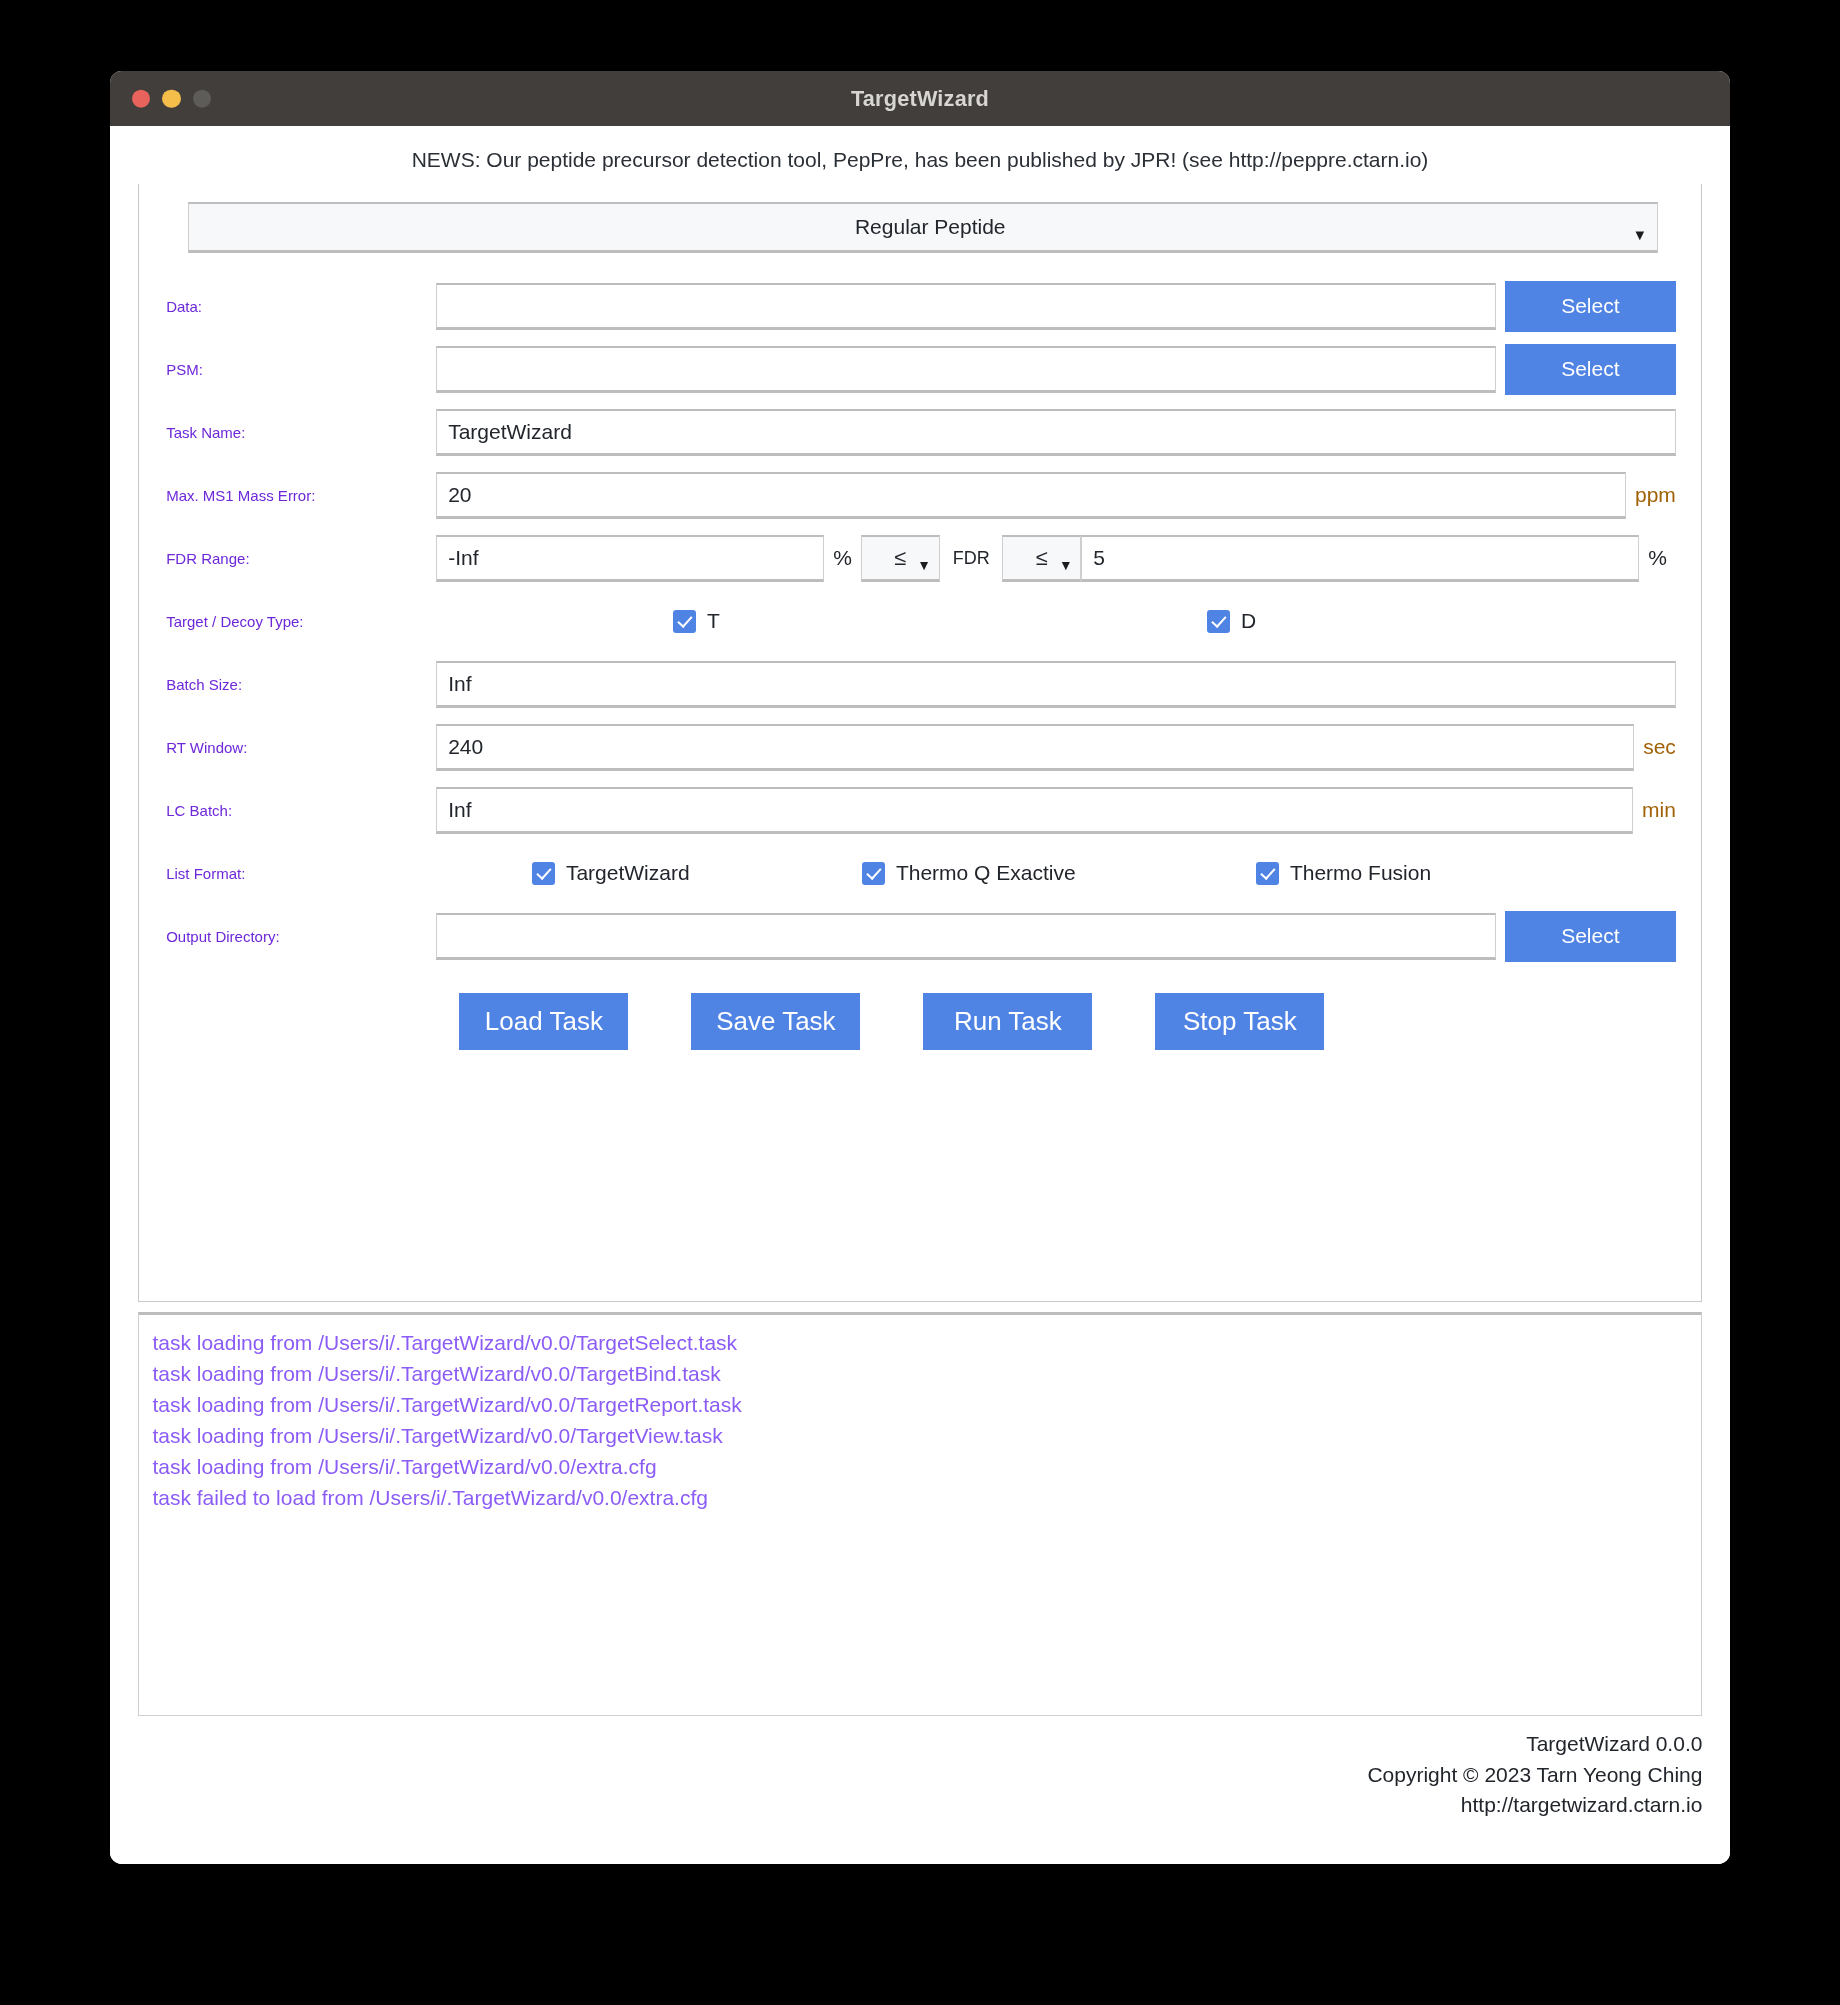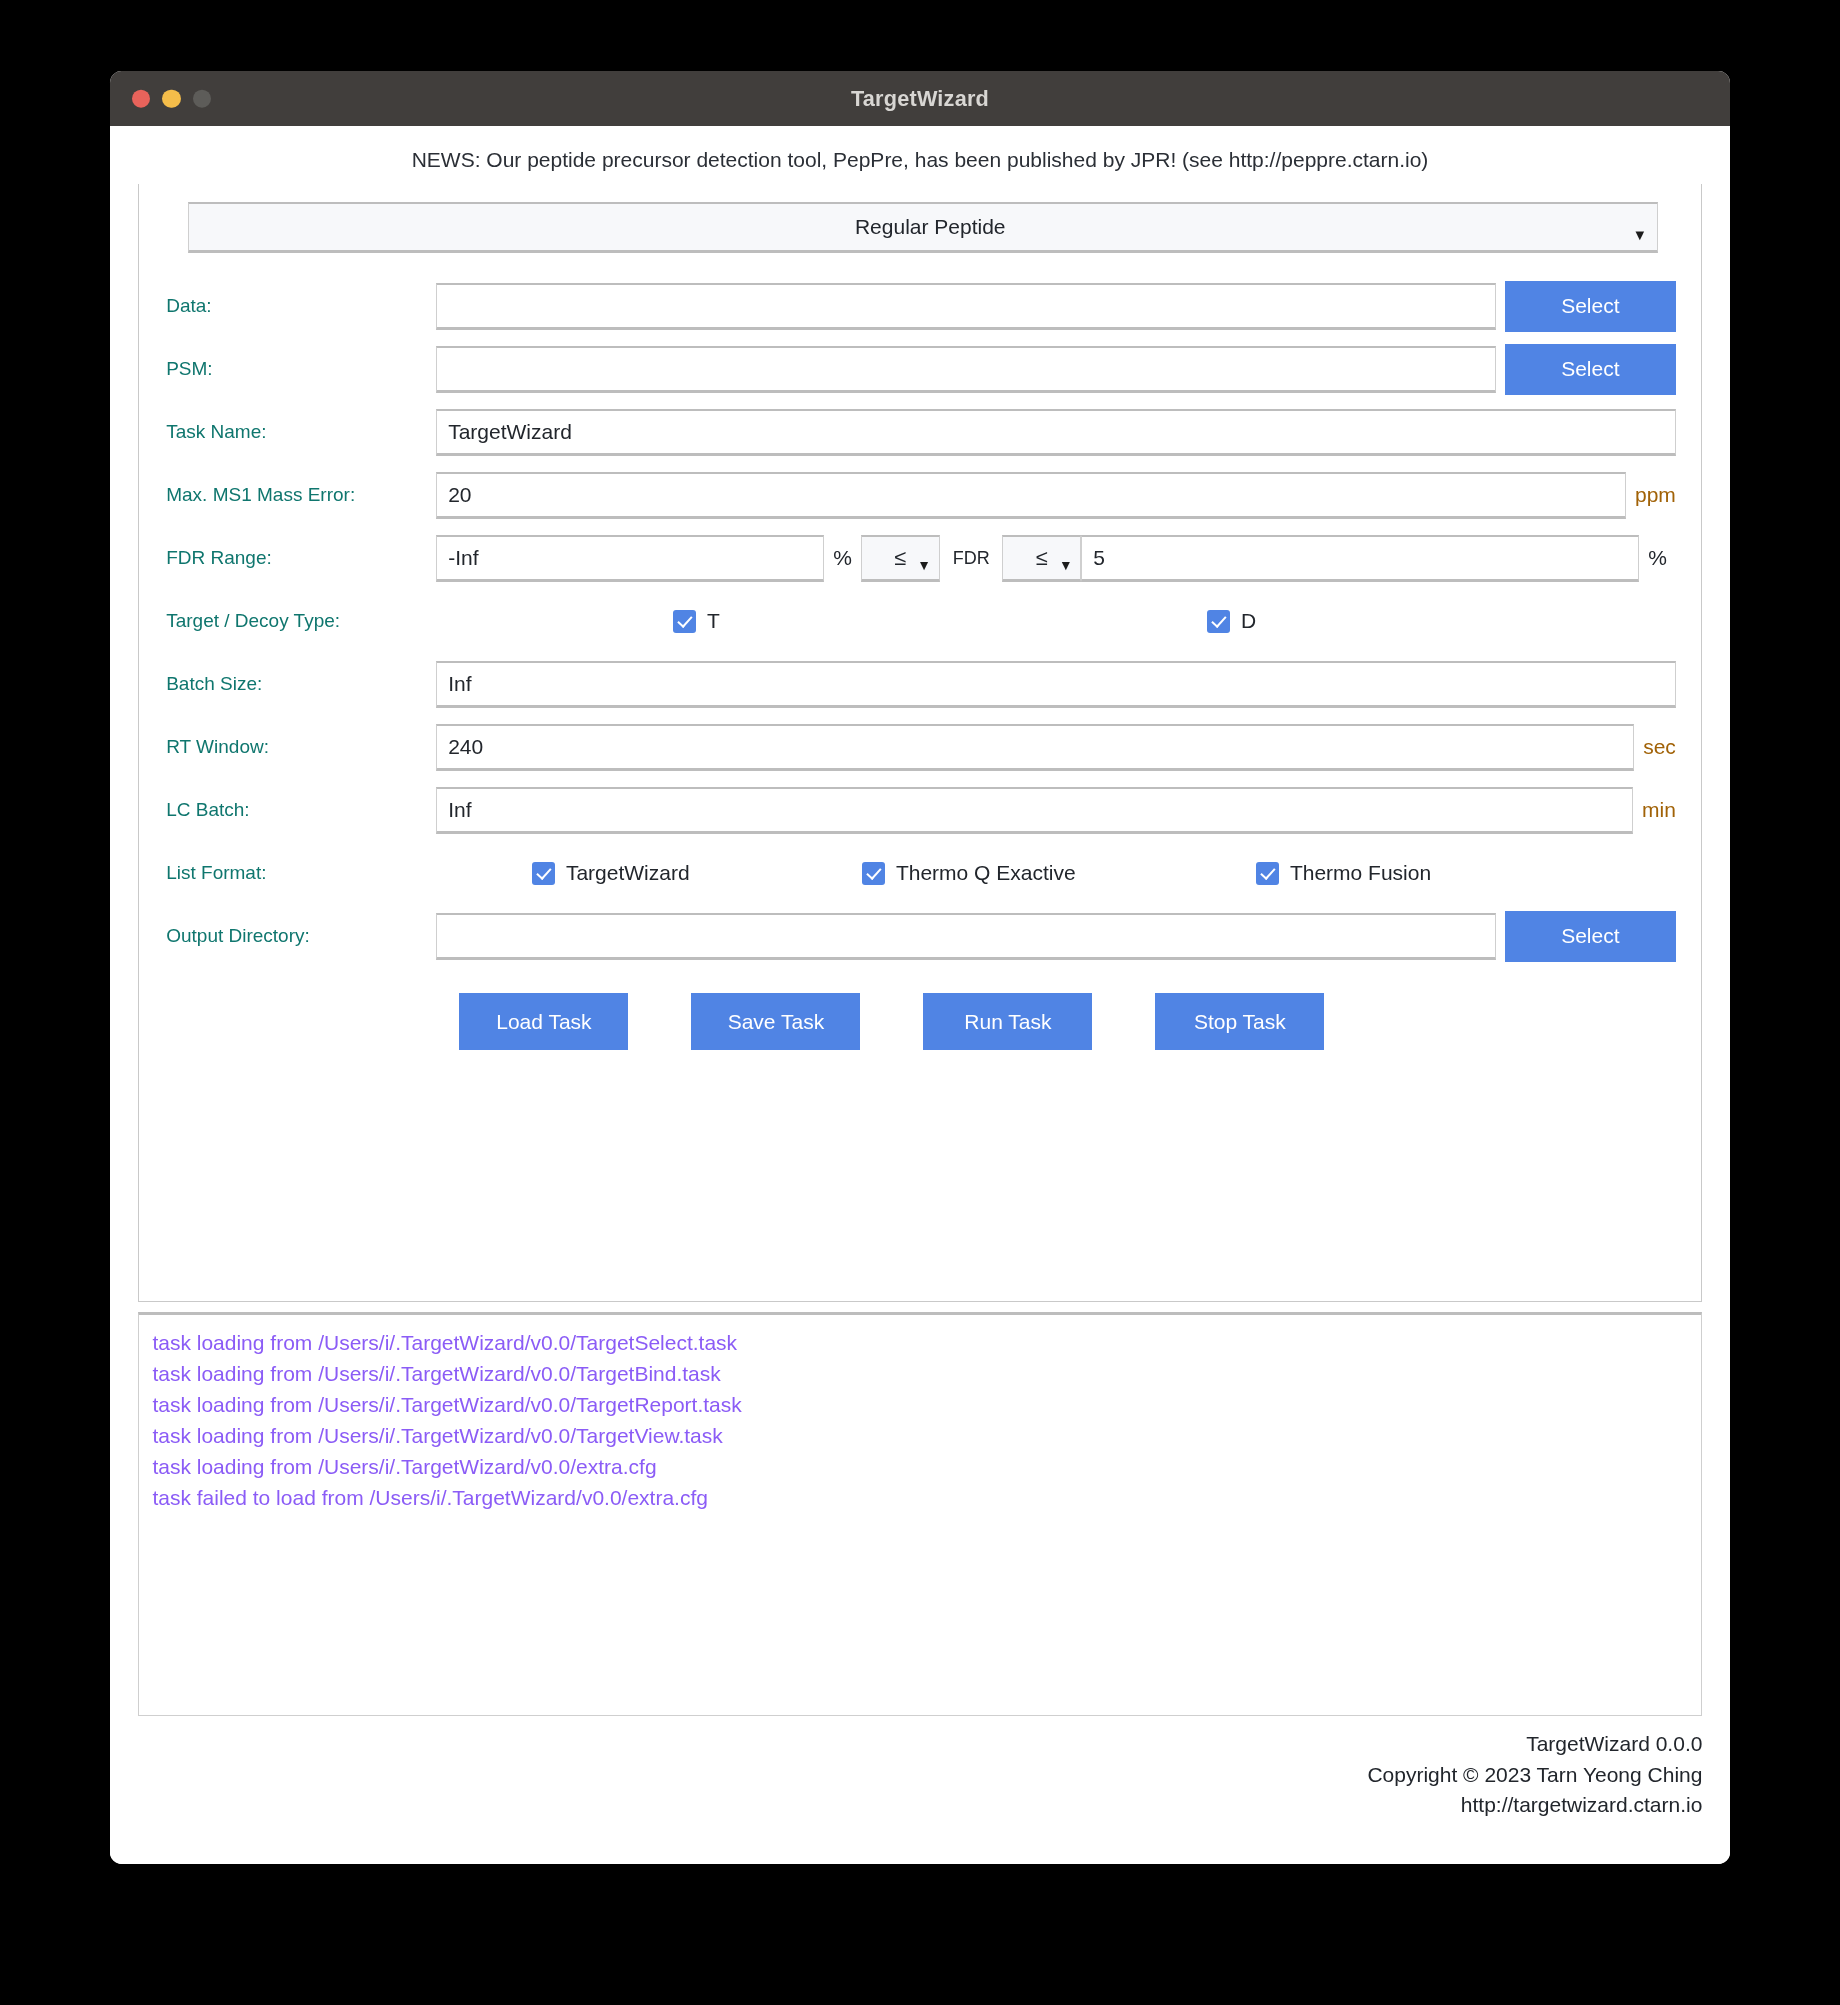--- a/index.html
+++ b/index.html
@@ -135,22 +135,22 @@
   .rows { margin-top: 21.7px; }
   .row {
     display: flex;
     align-items: center;
     height: 63px;
     position: relative;
   }
   .row .label {
     width: 284px;
     flex: 0 0 284px;
-    font-size: 19px;
-    color: #0f766e;
+    font-size: 15px;
+    color: #6d28d9;
     padding-left: 13.8px;
     white-space: nowrap;
   }
   .field {
     height: 47px;
     background: #ffffff;
     border: 1px solid #cfcfcf;
     border-top: 2px solid #bdbdbd;
     border-bottom: 3px solid #bdbdbd;
     display: flex;
@@ -245,21 +245,21 @@
     display: flex;
     gap: 63px;
     margin-top: 25.6px;
     padding-left: 307px;
   }
   .btn-action {
     width: 169px;
     height: 57px;
     background: #5084e4;
     color: #fff;
-    font-size: 21px;
+    font-size: 26px;
     border: none;
     display: flex;
     align-items: center;
     justify-content: center;
     font-family: "Liberation Sans", sans-serif;
   }
   
   .log {
     margin-top: 9.9px;
     border: 1px solid #cfcfcf;

